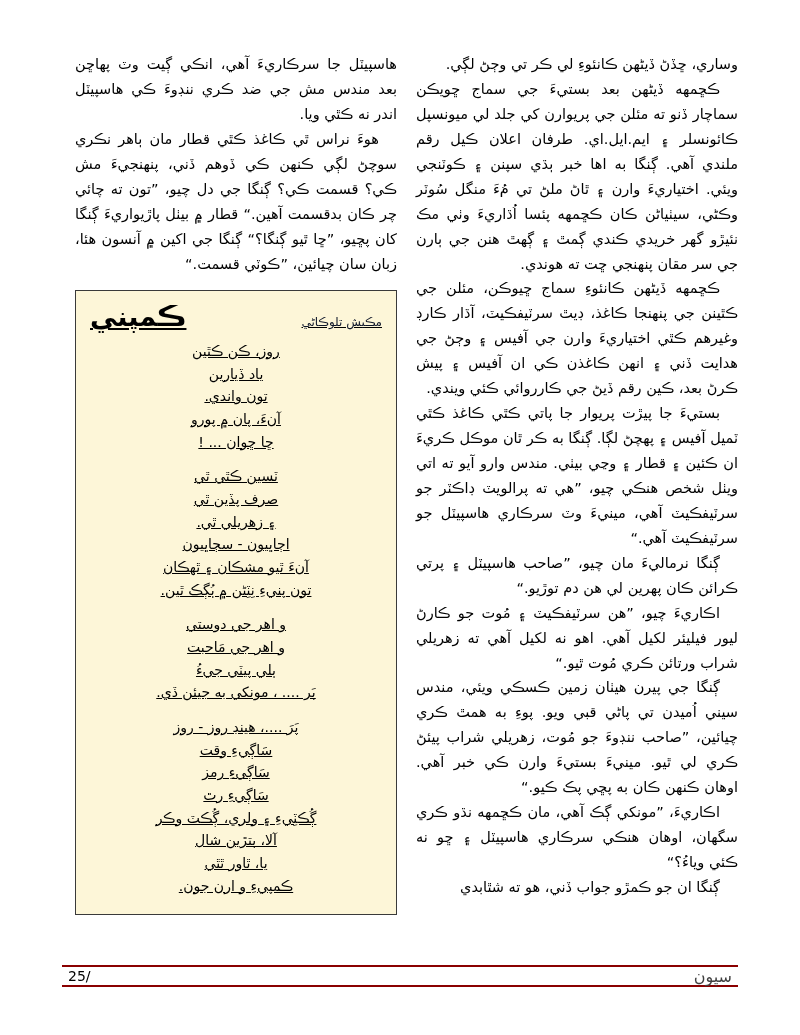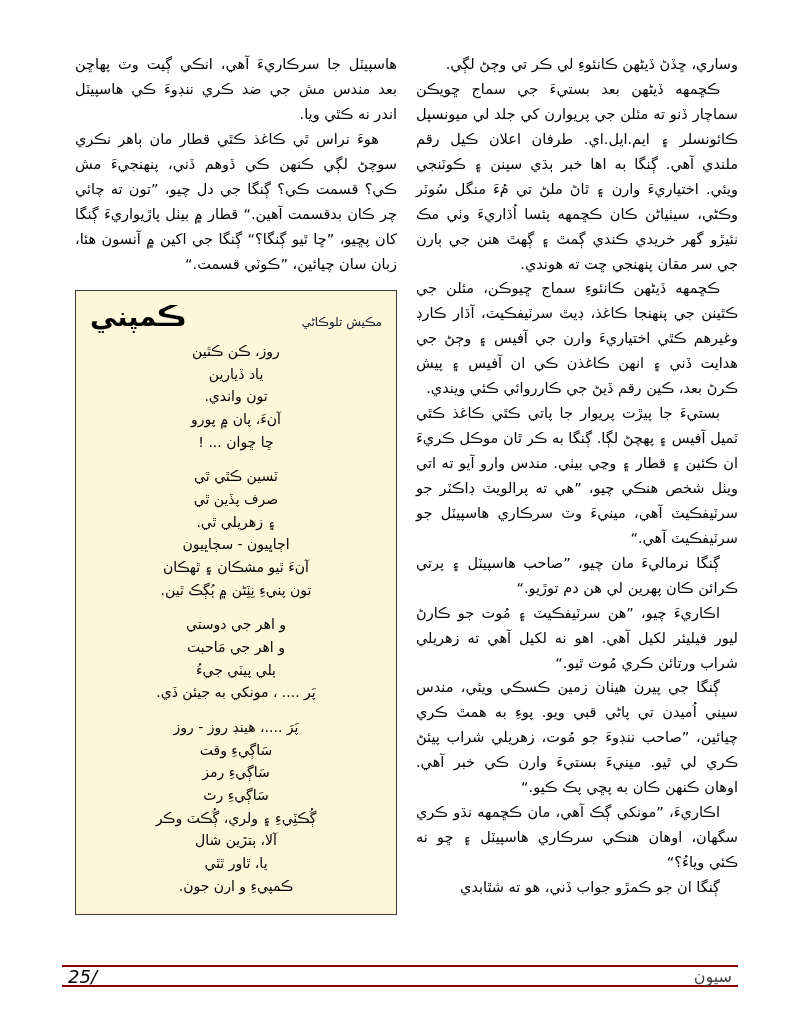--- a/index.html
+++ b/index.html
@@ -53,20 +53,21 @@
   
   .poem-box {
     margin-top: 14px;
     border: 1.5px solid #3a3a3a;
     background: #fdf6d8;
     padding: 10px 14px 16px 14px;
     box-sizing: border-box;
     width: 322px;
     min-height: 625px;
     position: relative;
+    text-decoration: underline;
   }
   .poem-head {
     display: flex;
     flex-direction: row-reverse;
     justify-content: space-between;
     align-items: baseline;
     margin-bottom: 6px;
   }
   .poem-title {
     font-size: 27px;
@@ -105,24 +106,23 @@
     justify-content: space-between;
     padding: 0 6px;
     box-sizing: border-box;
   }
   .footer-title {
     font-size: 16px;
     font-weight: normal;
     color: #404040;
   }
   .footer-page {
-    font-size: 18px;
+    font-size: 14px;
     color: #000;
     direction: ltr;
-    font-style: italic;
   }
 </style>
 </head>
 <body>
 
 <div class="page">
   <div class="content">
 
     <div class="col col-right">
       <p class="para">وساري، ڇڏڻ ڏيڻهن ڪانئوءِ لي ڪر تي وڄڻ لڳي.</p>

